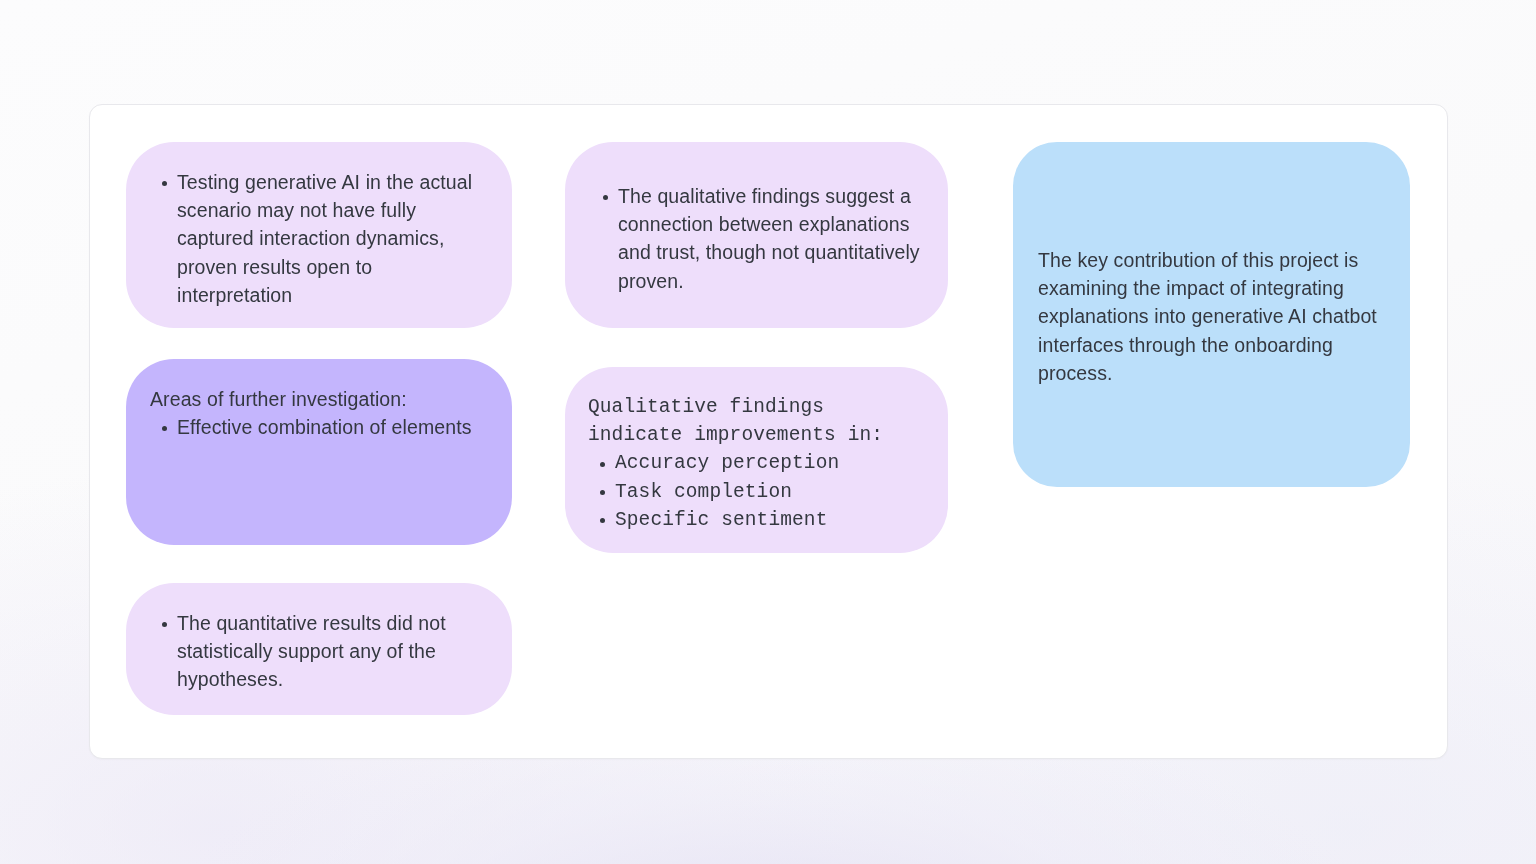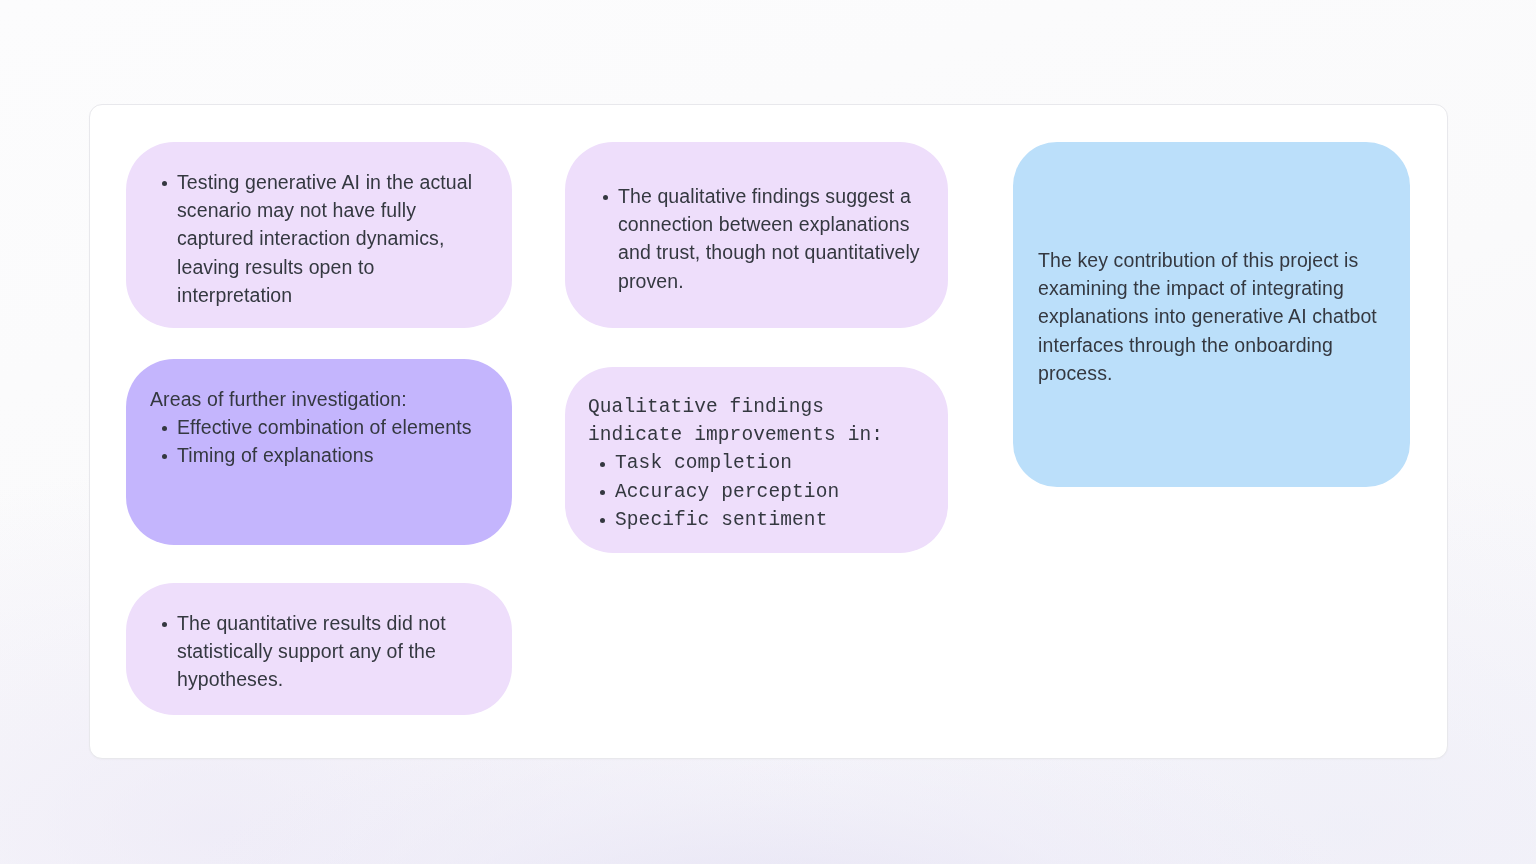--- a/index.html
+++ b/index.html
@@ -128,21 +128,21 @@
   #card-quant .inner { padding: 26px 24px 0 24px; }
 </style>
 </head>
 <body>
 
 <div class="board">
 
   <div class="card" id="card-limitations">
     <div class="inner">
       <ul class="bullets card-text">
-        <li>Testing generative AI in the actual scenario may not have fully captured interaction dynamics, leaving results open to interpretation</li>
+        <li>Testing generative AI in the actual scenario may not have fully captured interaction dynamics, proven results open to interpretation</li>
       </ul>
     </div>
   </div>
 
   <div class="card" id="card-contribution">
     <div class="inner">
       <p class="card-text">The key contribution of this project is examining the impact of integrating explanations into generative AI chatbot interfaces through the onboarding process.</p>
     </div>
   </div>
 
@@ -152,31 +152,30 @@
         <li>The qualitative findings suggest a connection between explanations and trust, though not quantitatively proven.</li>
       </ul>
     </div>
   </div>
 
   <div class="card" id="card-further">
     <div class="inner">
       <p class="card-text lead-line">Areas of further investigation:</p>
       <ul class="bullets card-text">
         <li>Effective combination of elements</li>
-        <li>Timing of explanations</li>
       </ul>
     </div>
   </div>
 
   <div class="card" id="card-improvements">
     <div class="inner">
       <p class="card-text lead-line">Qualitative findings indicate improvements in:</p>
       <ul class="bullets card-text">
+        <li>Accuracy perception</li>
         <li>Task completion</li>
-        <li>Accuracy perception</li>
         <li>Specific sentiment</li>
       </ul>
     </div>
   </div>
 
   <div class="card" id="card-quant">
     <div class="inner">
       <ul class="bullets card-text">
         <li>The quantitative results did not statistically support any of the hypotheses.</li>
       </ul>

